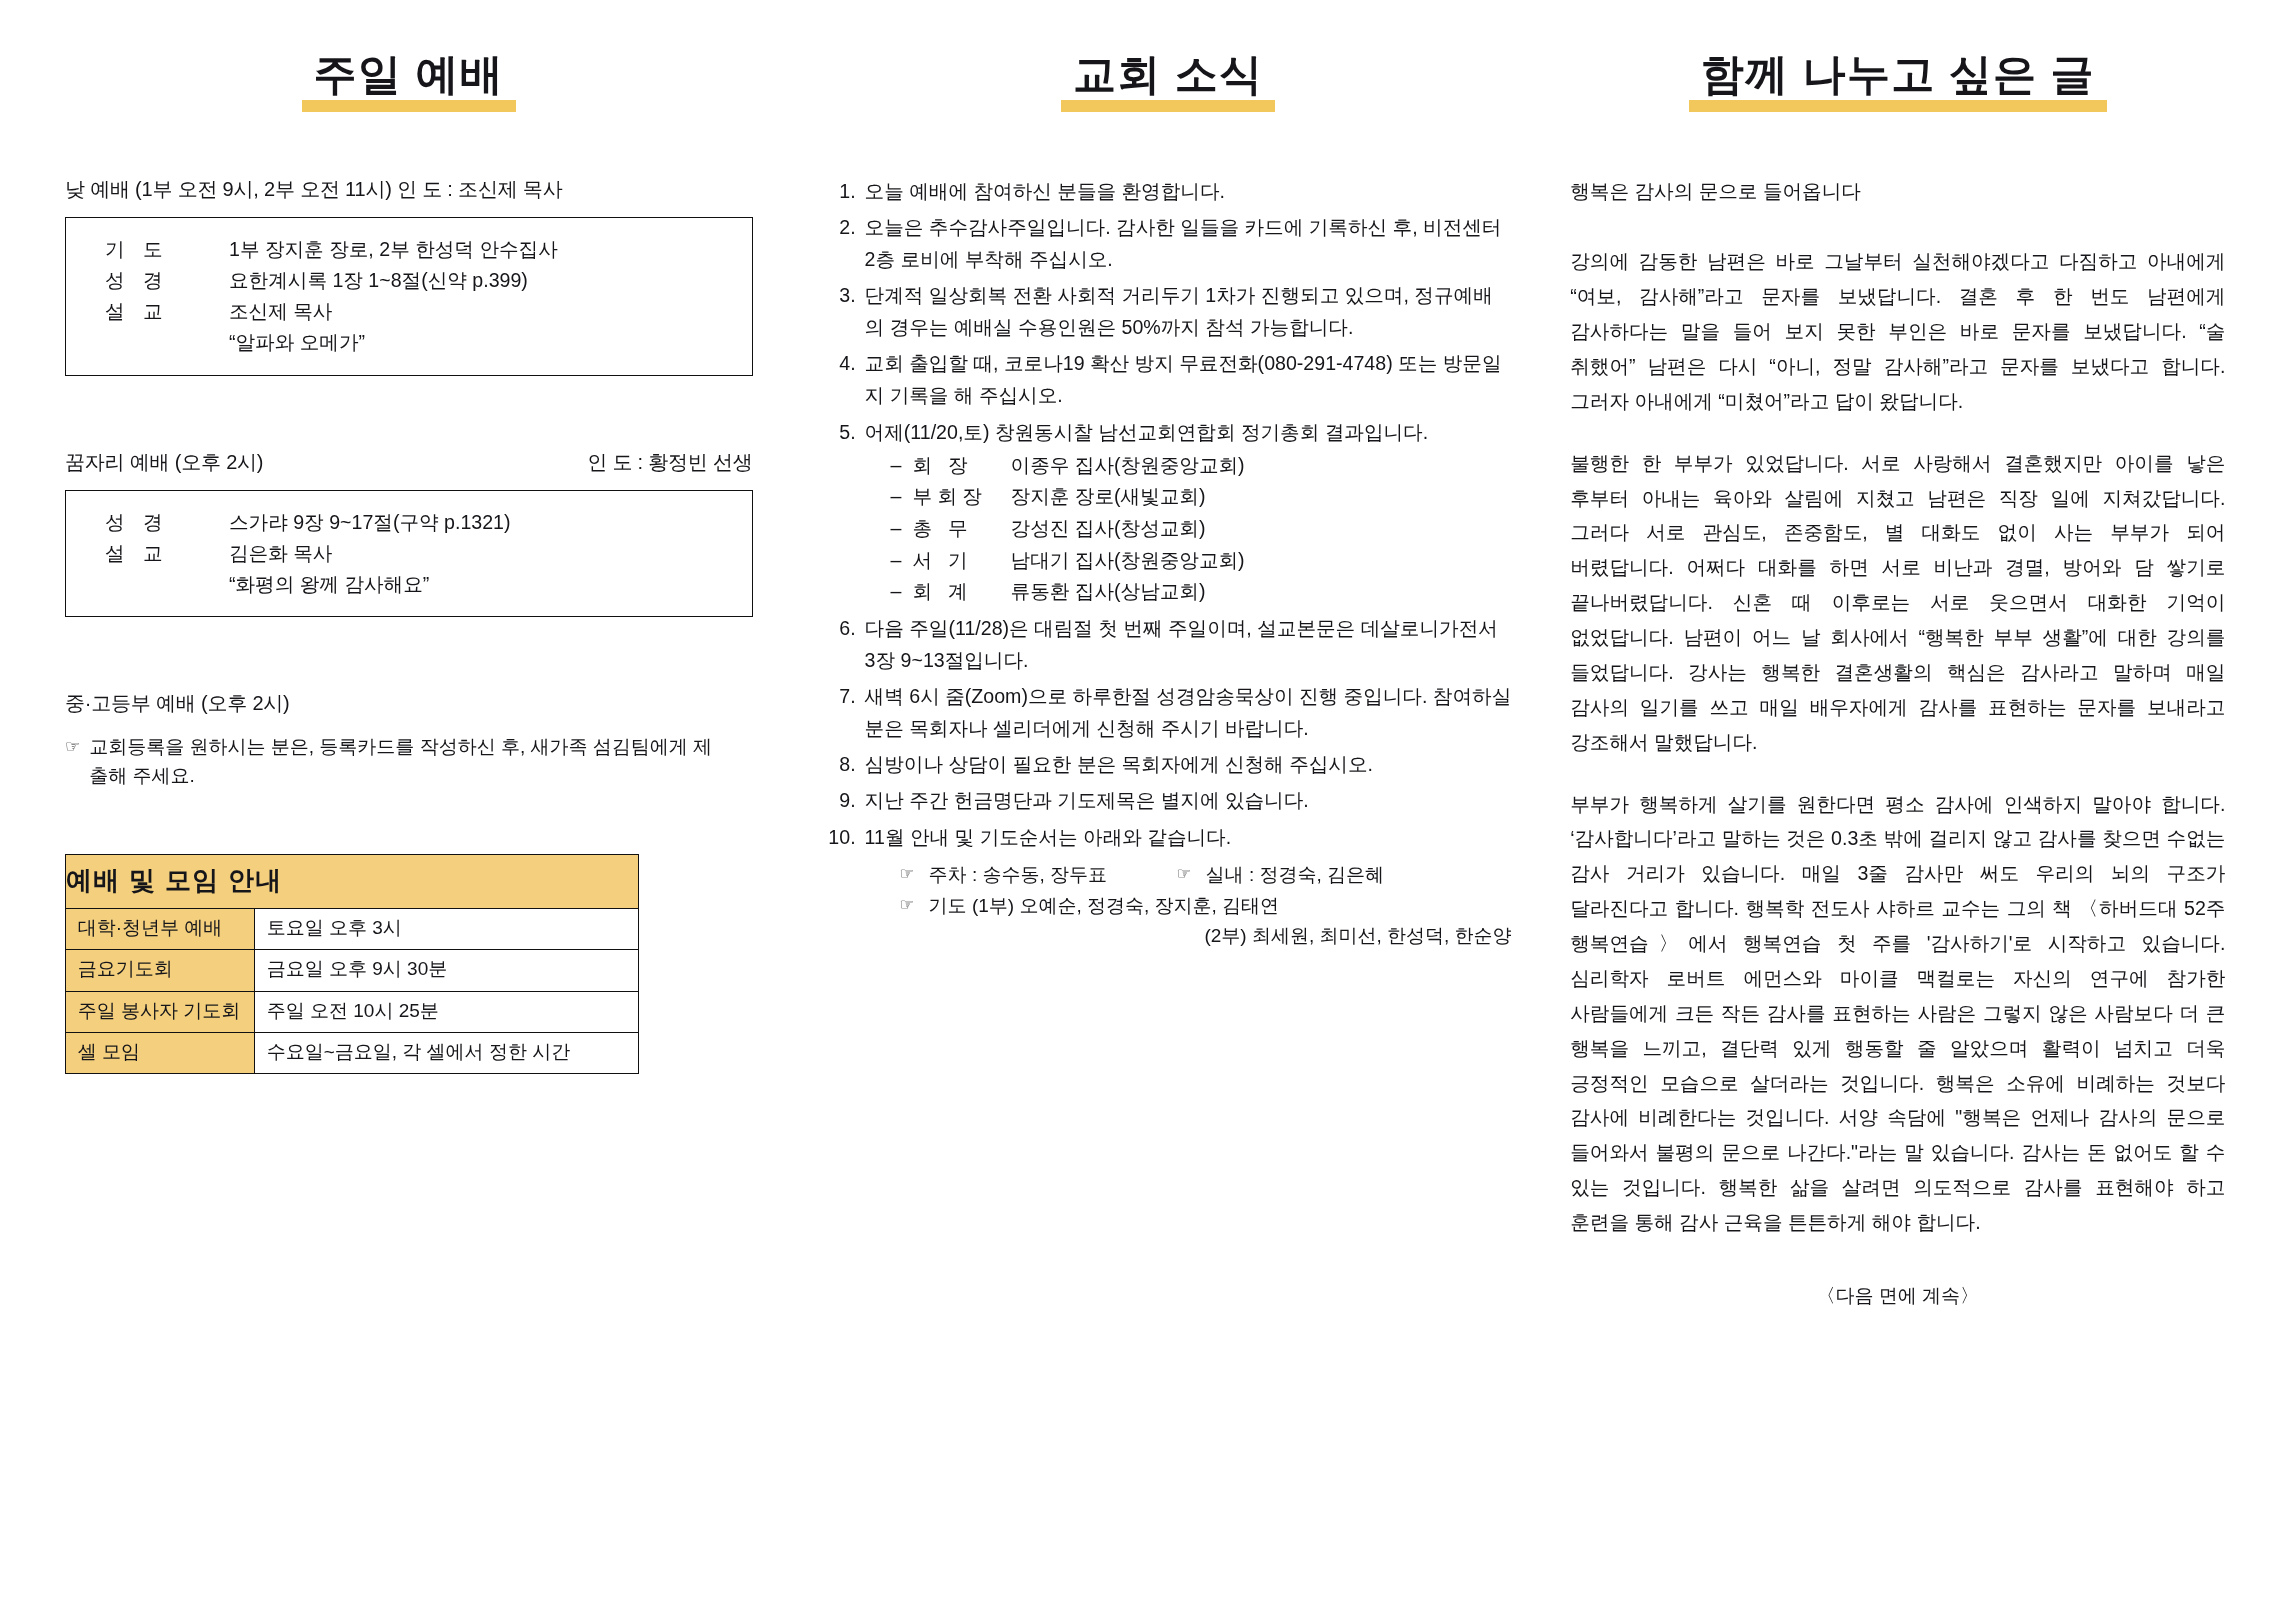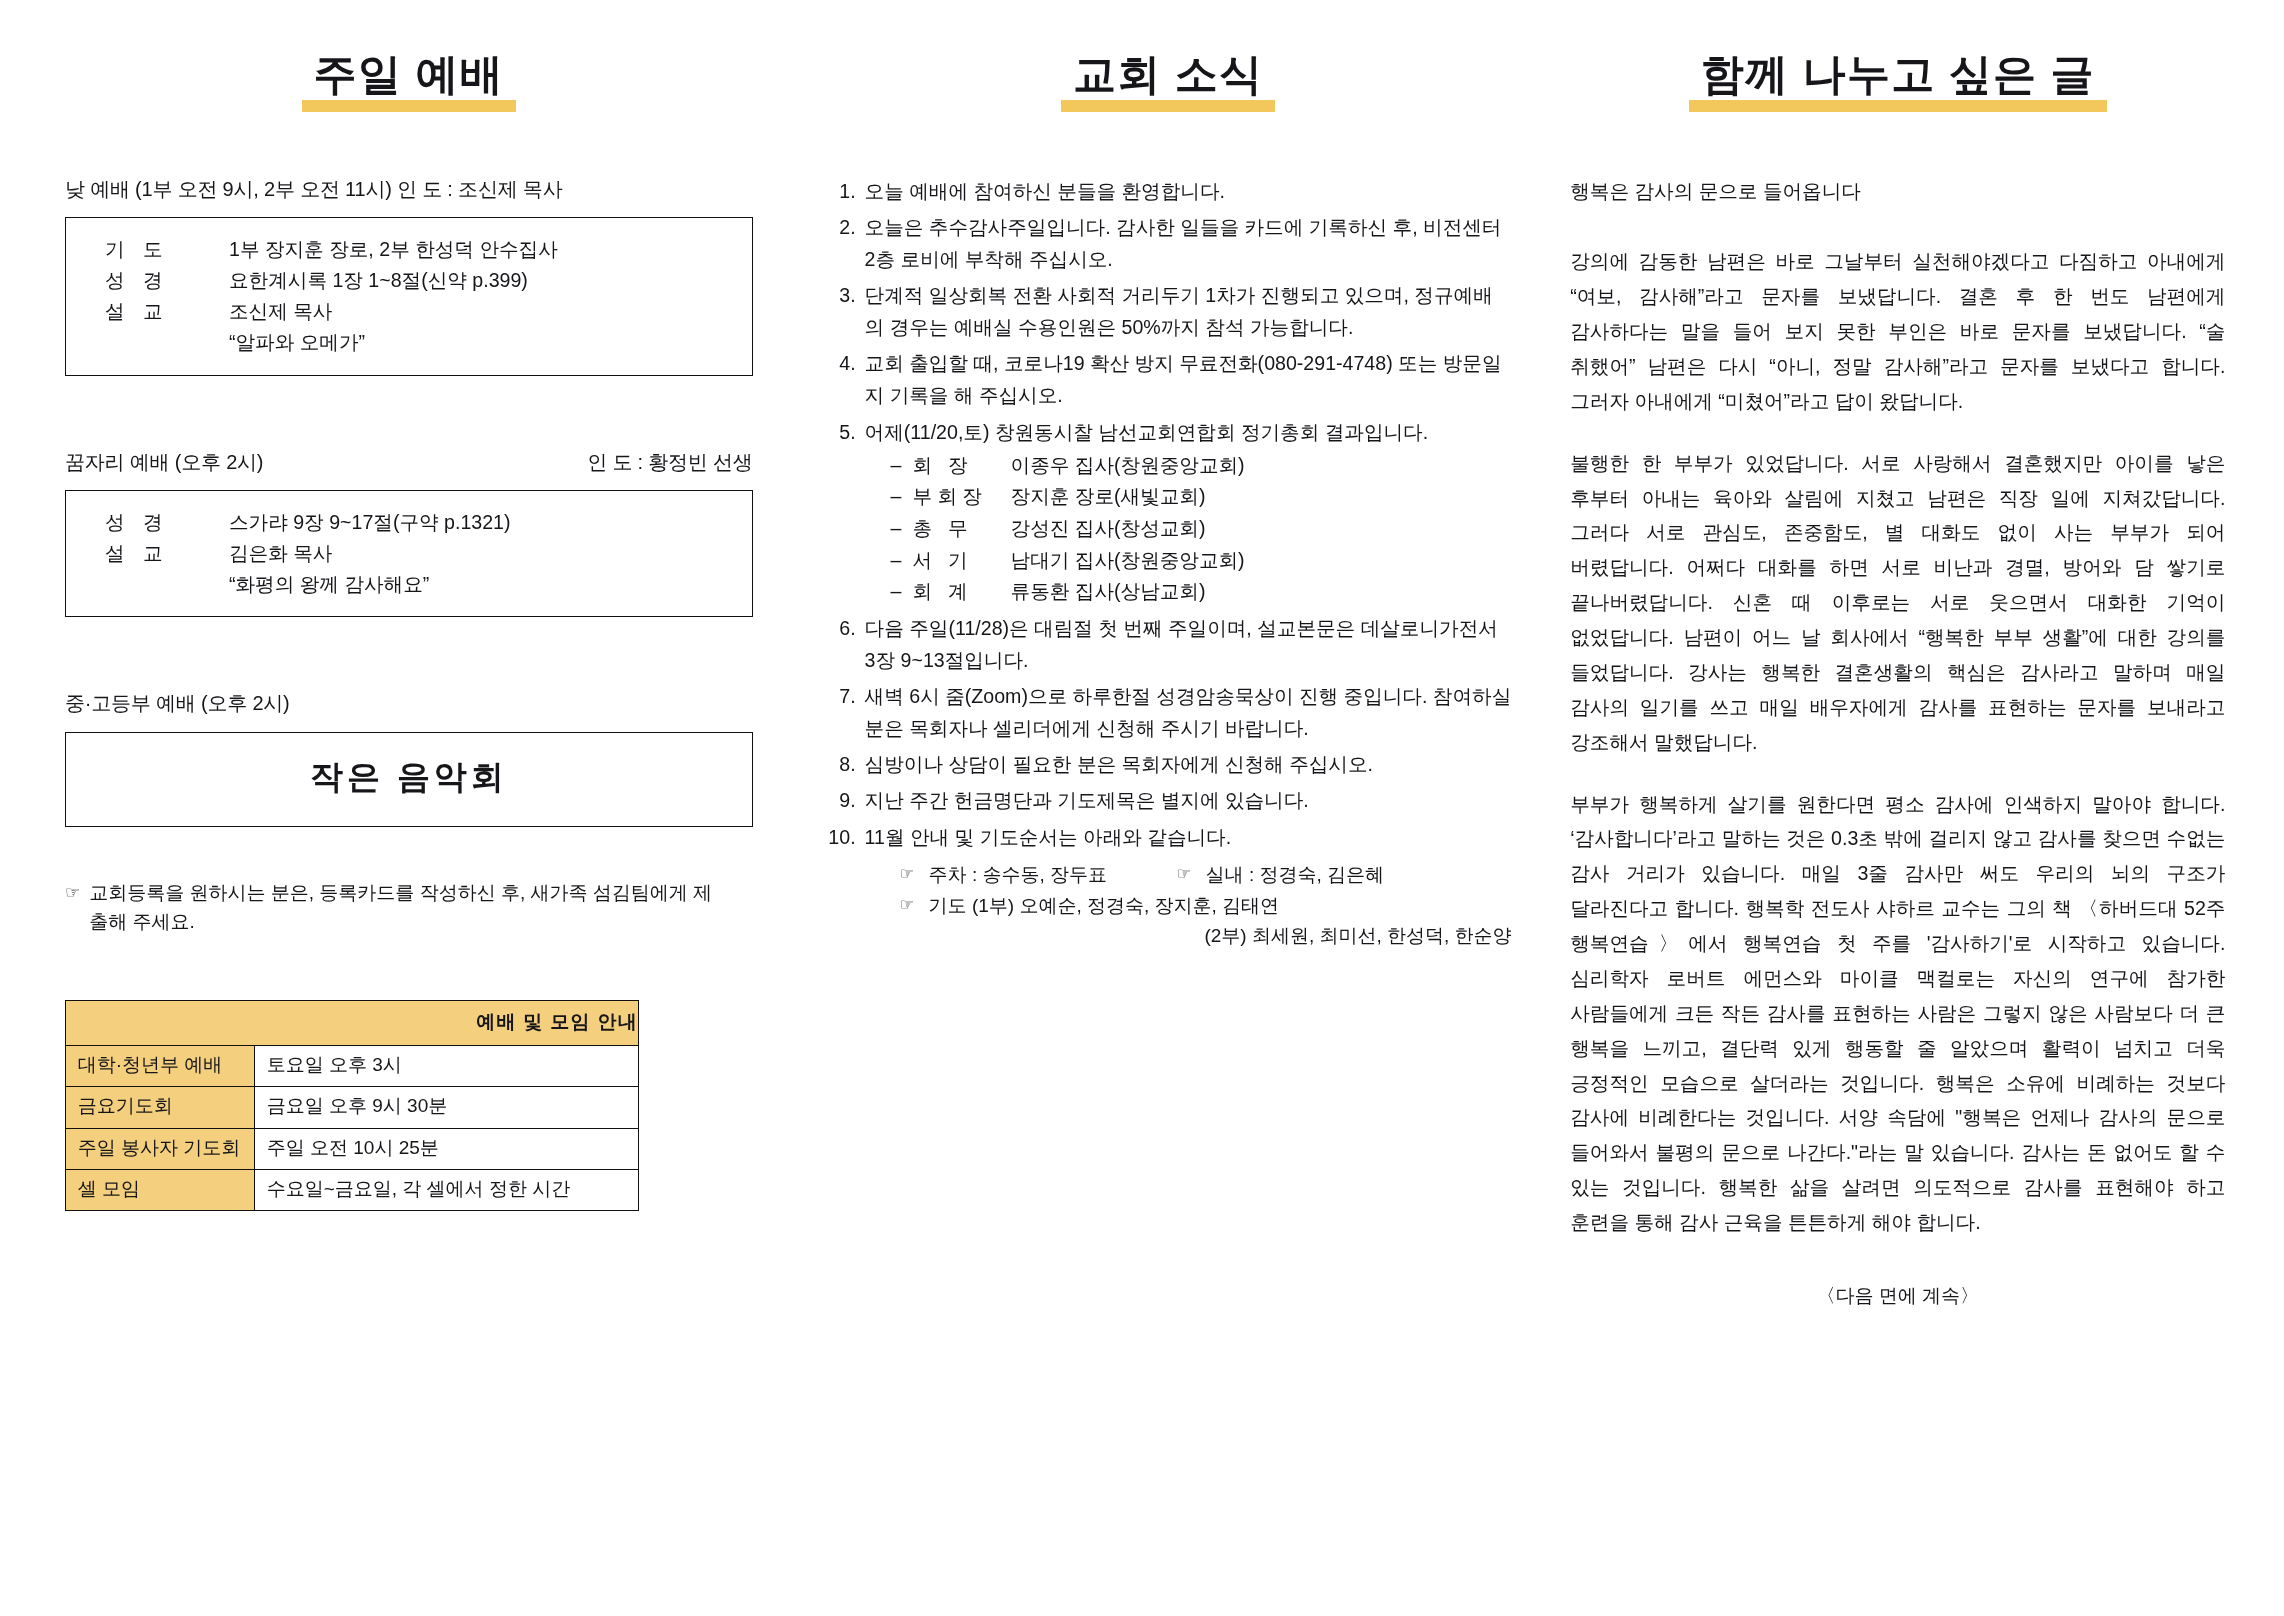--- a/index.html
+++ b/index.html
@@ -104,22 +104,22 @@
     padding-right: 26px;
   }
   .note-line .ptr { flex: none; font-size: 17px; padding-top: 2.6px; }
 
   
   .table-wrap { width: 574px; }
   .tbl-title {
     background: #f4d07e;
     border: 1.3px solid #111;
     border-bottom: none;
-    text-align: right;
-    font-size: 19px;
+    text-align: left;
+    font-size: 26px;
     font-weight: bold;
     padding: 8.5px 0 9.8px 0;
     letter-spacing: 1.3px;
   }
   table.sched {
     border-collapse: collapse;
     width: 100%;
     font-size: 19px;
   }
   table.sched td {
@@ -233,23 +233,20 @@
         <div class="value">스가랴 9장 9~17절(구약 p.1321)</div>
       </div>
       <div class="svc-row">
         <div class="label">설 교</div>
         <div class="value">김은화 목사</div>
       </div>
       <div class="svc-sub">“화평의 왕께 감사해요”</div>
     </div>
 
     <div class="svc-head">중·고등부 예배 (오후 2시)</div>
-    <div class="concert-box">
-      <div class="concert-title">작은 음악회</div>
-    </div>
 
     <div class="note-line">
       <span class="ptr">☞</span>
       <span>교회등록을 원하시는 분은, 등록카드를 작성하신 후, 새가족 섬김팀에게 제출해 주세요.</span>
     </div>
 
     <div class="table-wrap">
       <div class="tbl-title">예배 및 모임 안내</div>
       <table class="sched">
         <tbody>

